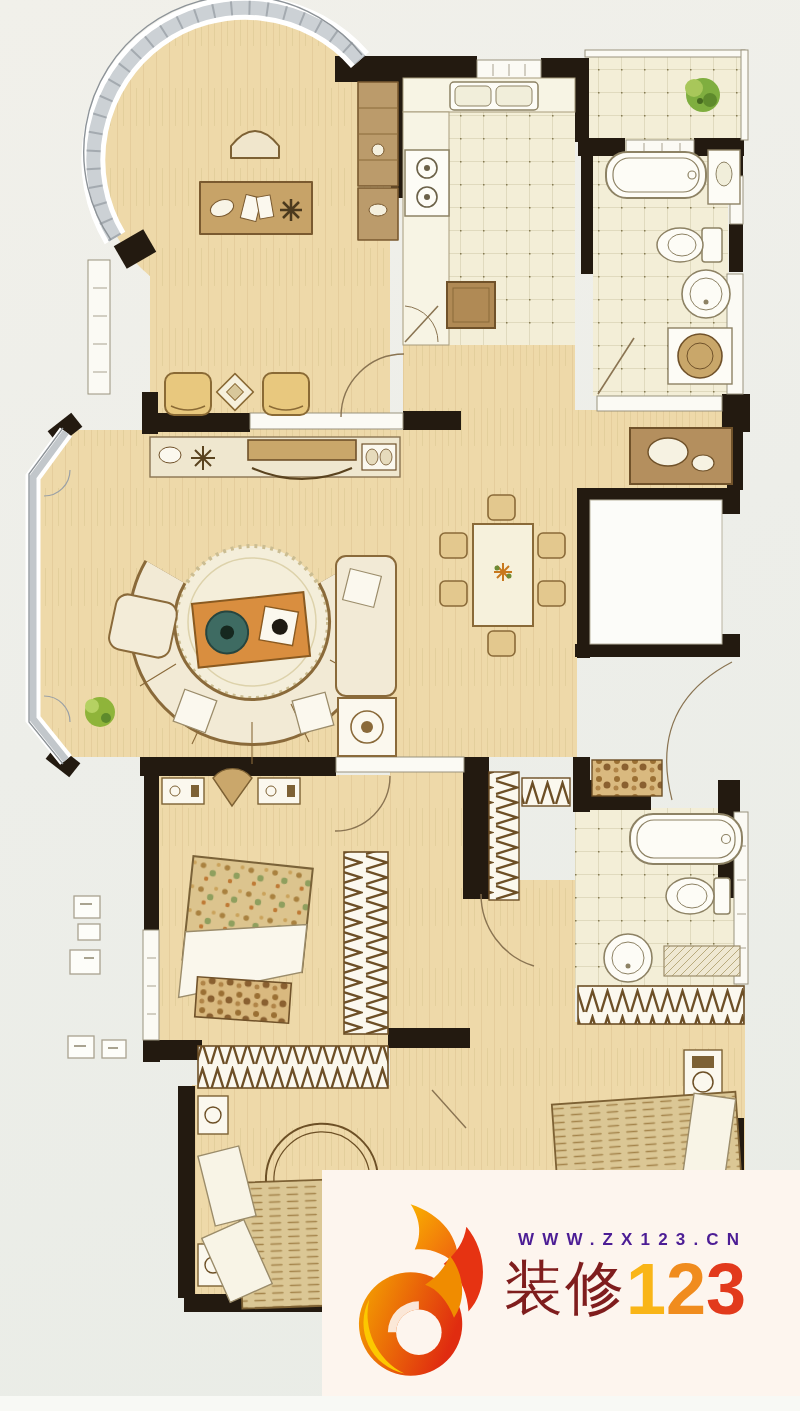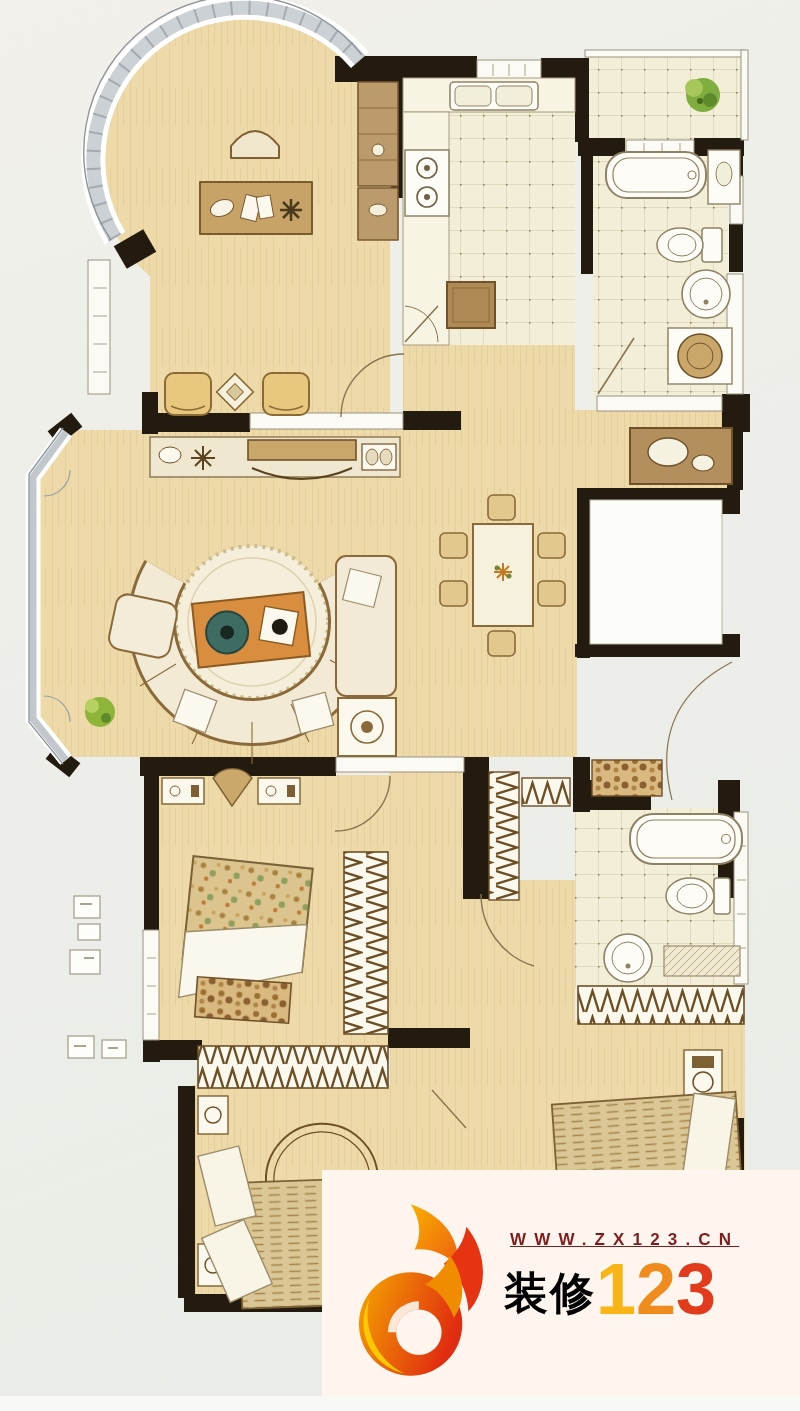--- a/index.html
+++ b/index.html
@@ -3,24 +3,24 @@
 <meta charset="utf-8">
 <style>
   html,body{margin:0;padding:0;background:#dddfdb;}
   #stage{position:relative;width:800px;height:1411px;margin:0 auto;overflow:hidden;
          background:linear-gradient(160deg,#f1f0ea 0%,#edeee9 45%,#e9ece6 100%);
          font-family:"Liberation Sans", sans-serif;}
   #plan-svg{position:absolute;left:0;top:0;}
   
   .wm-panel{position:absolute;left:322px;top:1170px;width:478px;height:241px;background:#fdf5ee;}
   .wm-logo{position:absolute;left:26px;top:30px;}
-  .wm-url{position:absolute;left:188px;top:60px;font-size:17px;font-weight:bold;
-          letter-spacing:.48em;color:#7f1d1d;white-space:nowrap;text-decoration:underline;}
+  .wm-url{position:absolute;left:196px;top:60px;font-size:17px;font-weight:bold;
+          letter-spacing:.48em;color:#4c1d95;white-space:nowrap;}
   .wm-brand{position:absolute;left:182px;top:78px;white-space:nowrap;}
-  .wm-brand .cn{font-size:44px;font-weight:bold;color:#000000;letter-spacing:2px;}
+  .wm-brand .cn{font-size:59px;font-weight:normal;color:#7f1d1d;letter-spacing:2px;}
   .wm-brand .n{font-size:72px;font-weight:800;vertical-align:-6px;}
   .wm-brand .n1{color:#f9b517;}
   .wm-brand .n2{color:#f08c1e;}
   .wm-brand .n3{color:#e23a1c;}
   .wm-tagline{position:absolute;left:186px;top:160px;font-size:20px;color:#707173;
               letter-spacing:.18em;white-space:nowrap;}
   .bottom-sliver{position:absolute;left:0;top:1396px;width:800px;height:15px;background:#f8f9f5;}
 </style>
 </head>
 <body>

